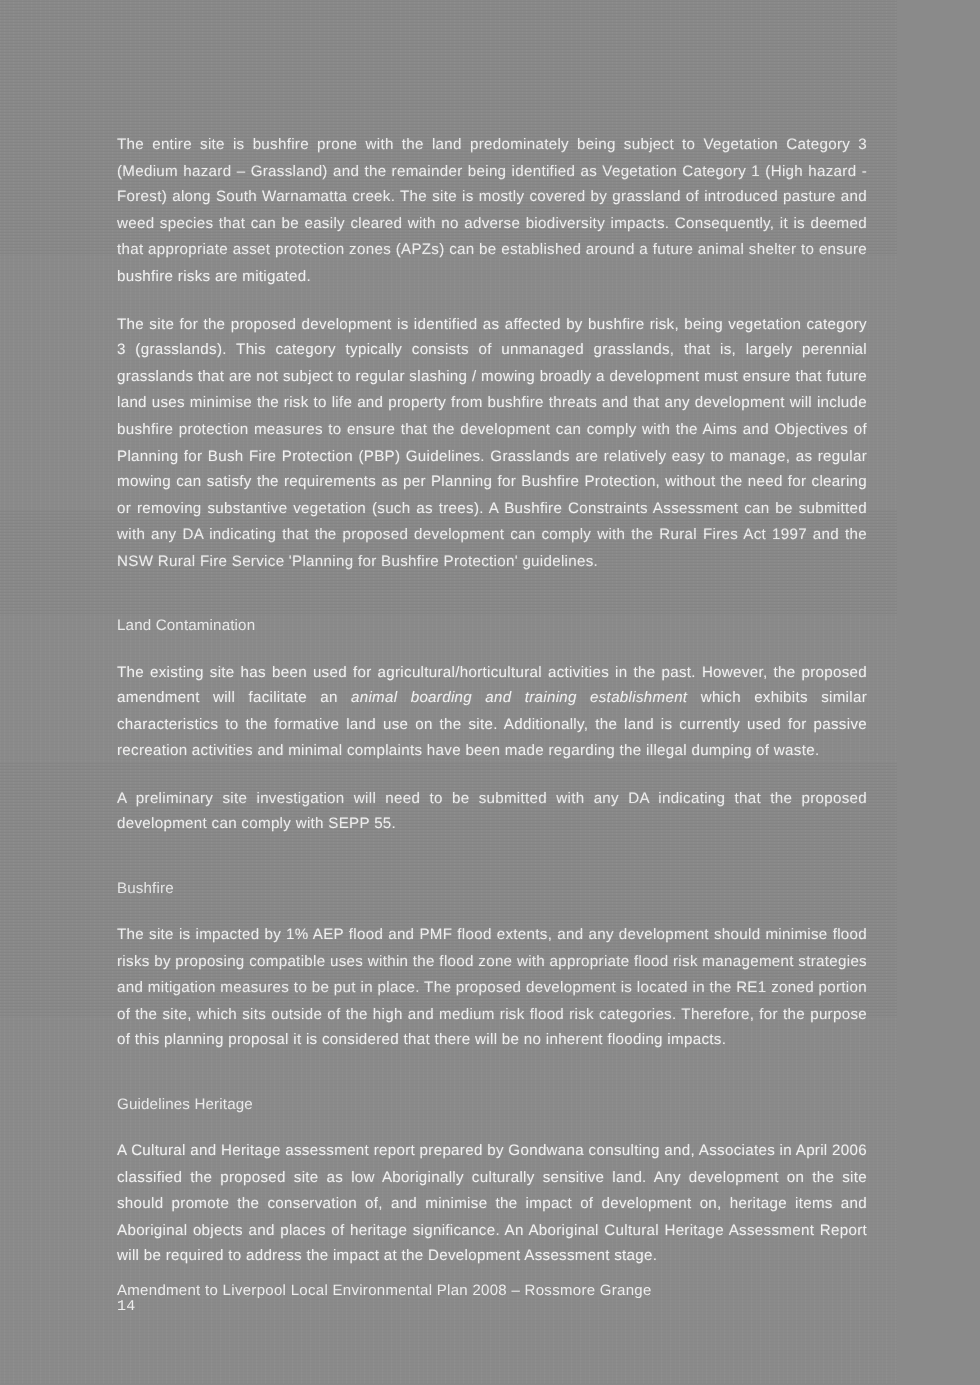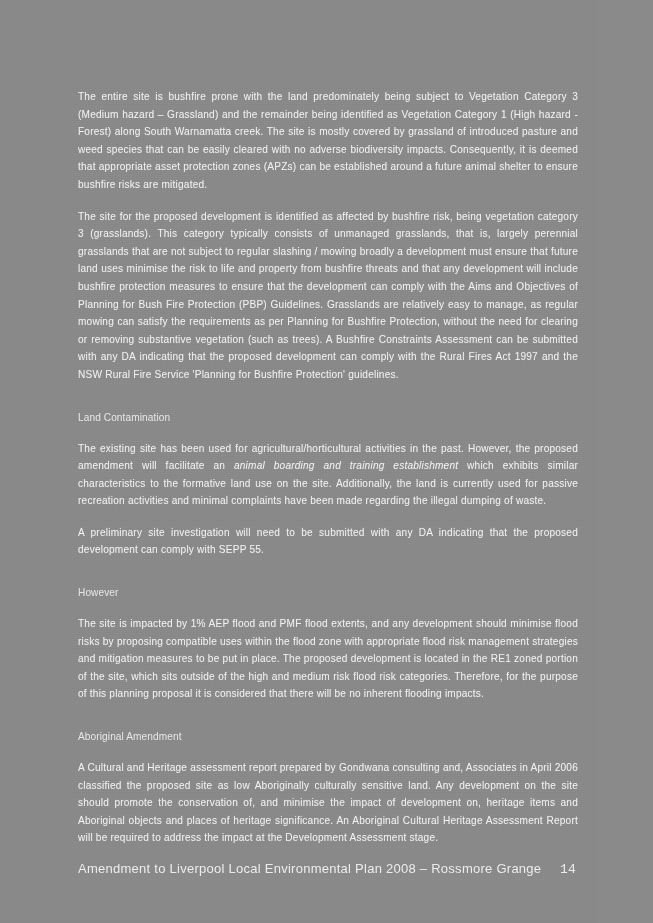--- a/index.html
+++ b/index.html
@@ -49,23 +49,24 @@
     font-style: italic;
   }
   .footer {
     position: absolute;
     left: 78px;
     bottom: 46px;
     width: 500px;
     display: flex;
     align-items: baseline;
     justify-content: space-between;
-    font-size: 13px;
+    font-size: 10px;
     color: #efefef;
     letter-spacing: 0.02em;
+    flex-direction: column;
   }
   .footer-title {
     white-space: nowrap;
   }
   .footer-page {
     white-space: nowrap;
     padding-right: 2px;
     font-family: Liberation Mono, monospace;
   }
   .footer-rule {
@@ -100,27 +101,27 @@
     <div class="spacer-sm"></div>
 
     <h2 class="section-heading">Land Contamination</h2>
 
     <p class="body-text"><span>The existing site has been used for agricultural/horticultural activities in the past. However, the proposed amendment will facilitate an </span><em class="inline-italic">animal boarding and training establishment</em><span> which exhibits similar characteristics to the formative land use on the site. Additionally, the land is currently used for passive recreation activities and minimal complaints have been made regarding the illegal dumping of waste.</span></p>
 
     <p class="body-text">A preliminary site investigation will need to be submitted with any DA indicating that the proposed development can comply with SEPP 55.</p>
 
     <div class="spacer-sm"></div>
 
-    <h2 class="section-heading">However</h2>
+    <h2 class="section-heading">Bushfire</h2>
 
     <p class="body-text">The site is impacted by 1% AEP flood and PMF flood extents, and any development should minimise flood risks by proposing compatible uses within the flood zone with appropriate flood risk management strategies and mitigation measures to be put in place. The proposed development is located in the RE1 zoned portion of the site, which sits outside of the high and medium risk flood risk categories. Therefore, for the purpose of this planning proposal it is considered that there will be no inherent flooding impacts.</p>
 
     <div class="spacer-sm"></div>
 
-    <h2 class="section-heading">Aboriginal Amendment</h2>
+    <h2 class="section-heading">Guidelines Heritage</h2>
 
     <p class="body-text">A Cultural and Heritage assessment report prepared by Gondwana consulting and, Associates in April 2006 classified the proposed site as low Aboriginally culturally sensitive land. Any development on the site should promote the conservation of, and minimise the impact of development on, heritage items and Aboriginal objects and places of heritage significance. An Aboriginal Cultural Heritage Assessment Report will be required to address the impact at the Development Assessment stage.</p>
 
     <div class="spacer-sm"></div>
 
 
 
   </div>
 
   <div class="footer-rule"></div>

